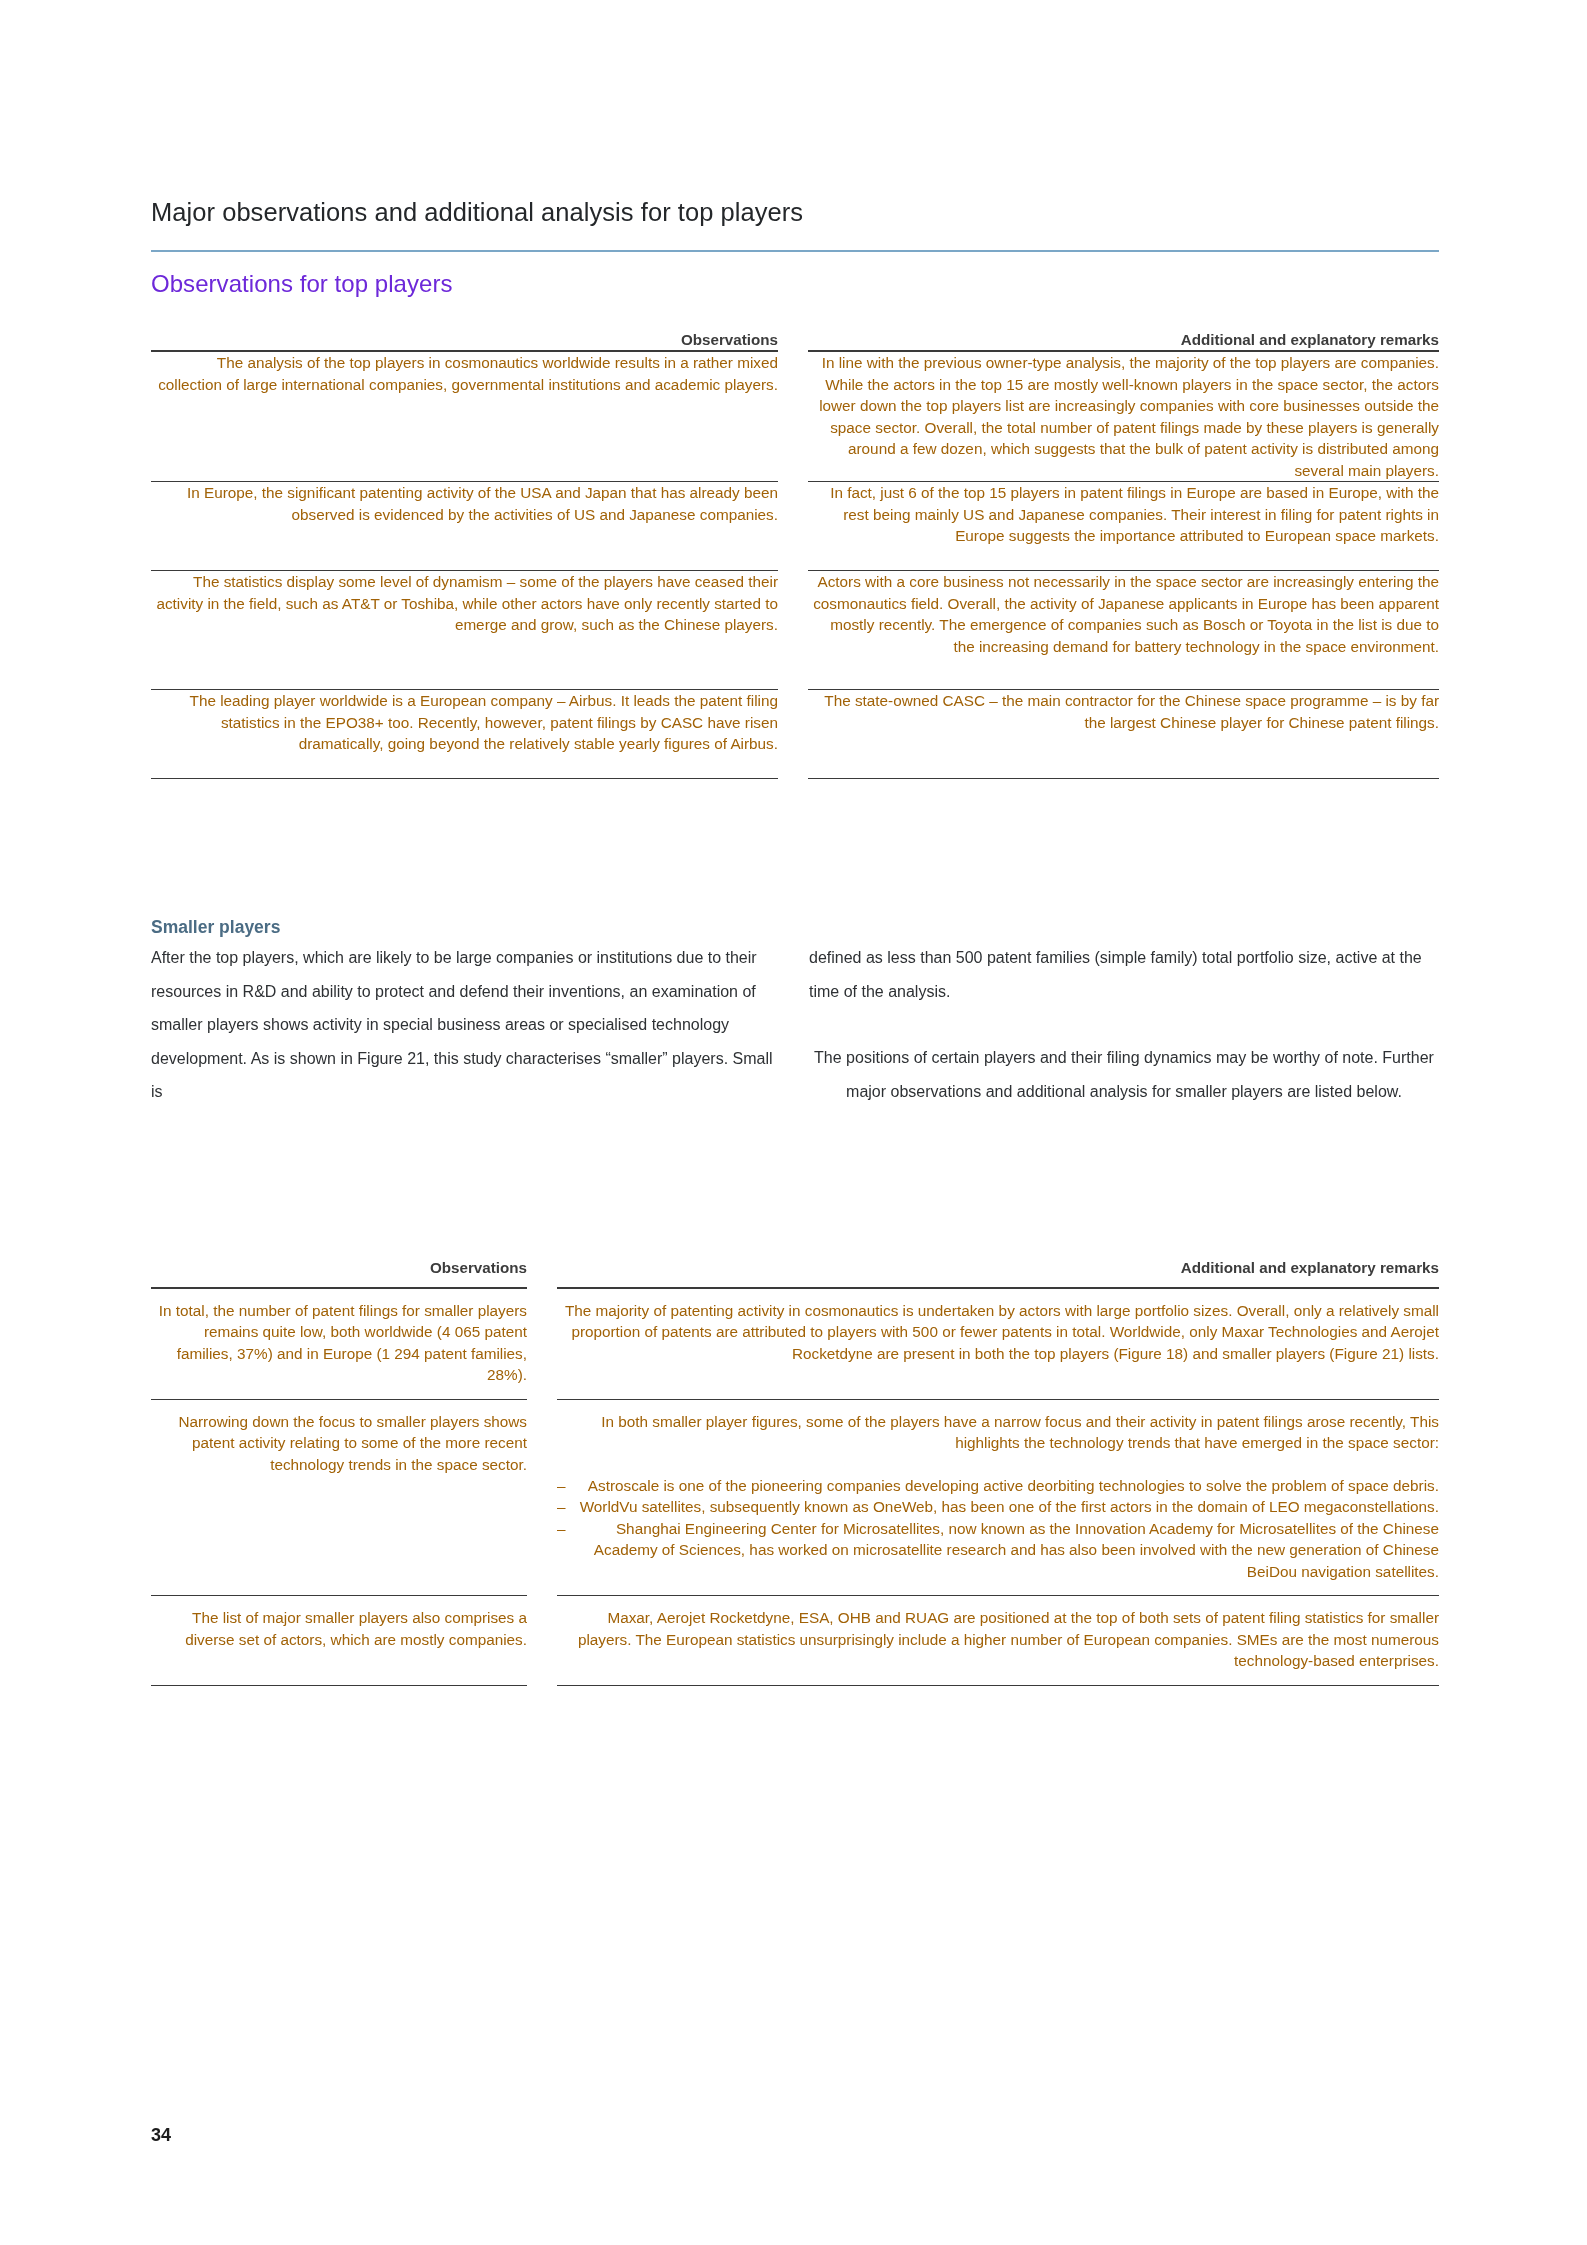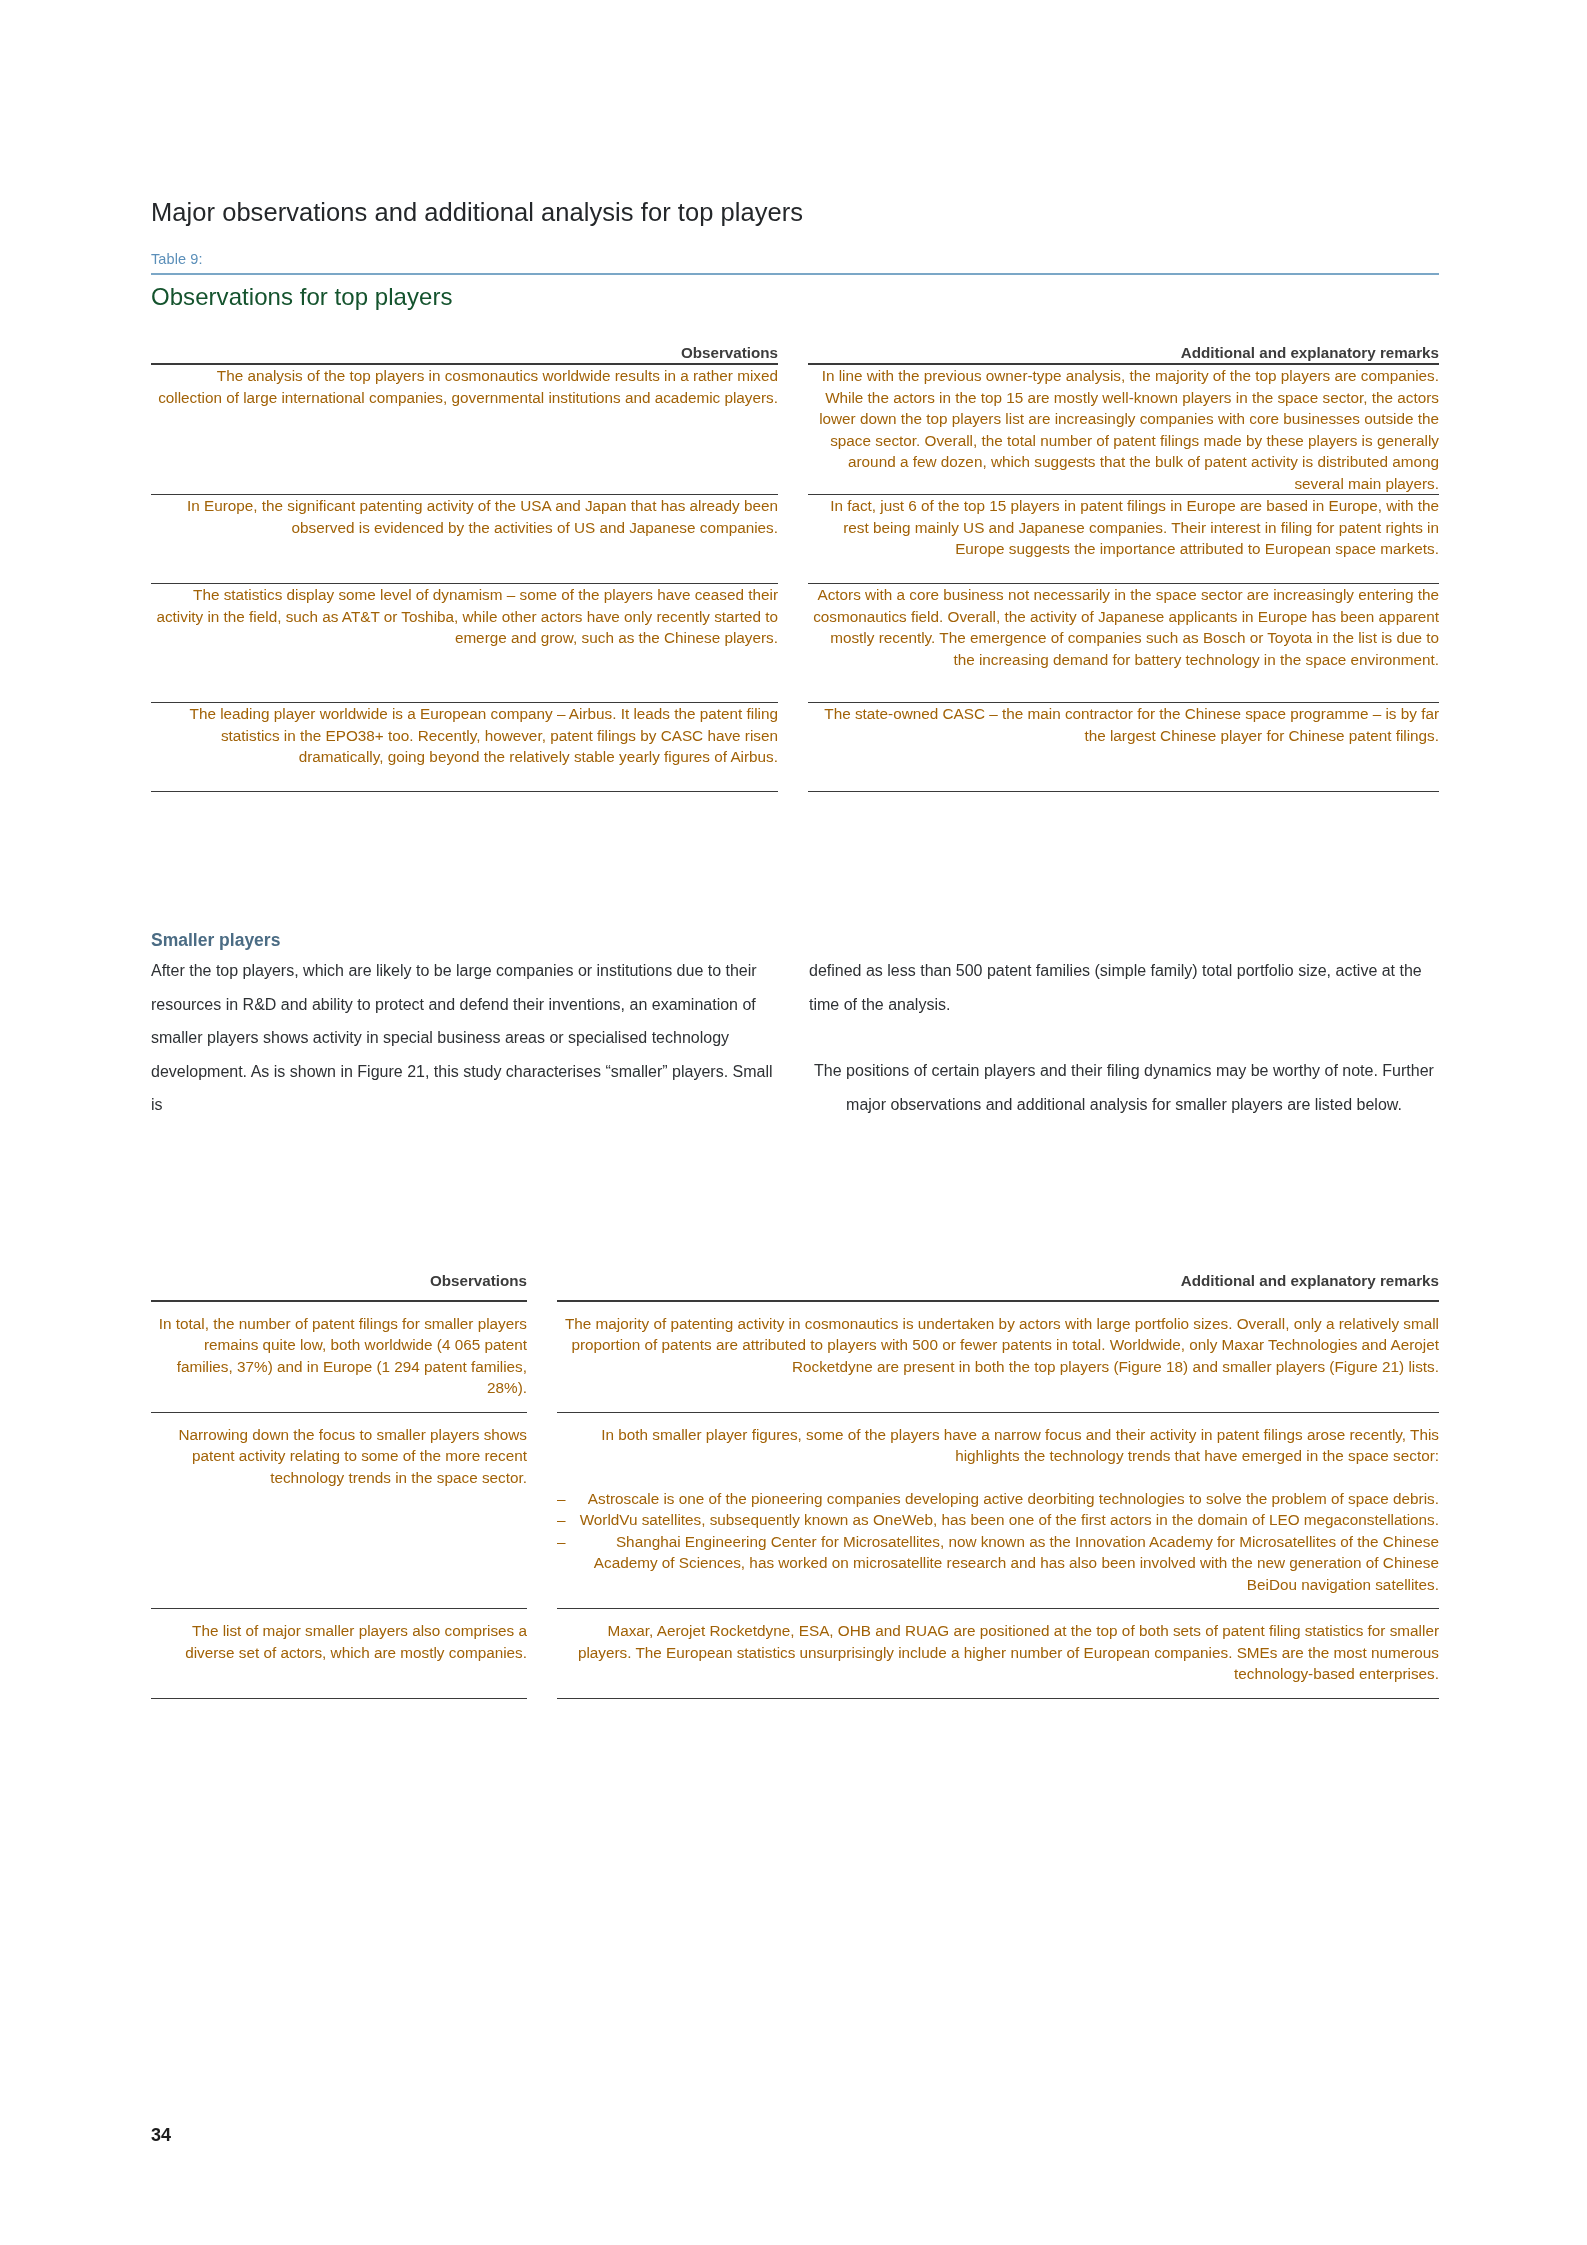--- a/index.html
+++ b/index.html
@@ -49,23 +49,23 @@
     padding-bottom: 5px;
   }
   .caption-rule {
     height: 2px;
     background: #7ba7c7;
     width: 100%;
   }
   .table-title {
     font-size: 24px;
     line-height: 32px;
-    color: #14532d;
+    color: #6d28d9;
     font-weight: 400;
-    padding-top: 6px;
+    padding-top: 16px;
     letter-spacing: 0.05px;
   }
 
   
   .data-table {
     width: 100%;
     border-collapse: collapse;
     table-layout: fixed;
   }
   .data-table th,
@@ -182,21 +182,20 @@
 </head>
 <body>
 
 <div class="page">
 
   <div class="content">
 
     <h1 class="section-heading">Major observations and additional analysis for top players</h1>
 
     <div class="table-caption-block">
-      <div class="table-label">Table 9:</div>
       <div class="caption-rule"></div>
       <div class="table-title">Observations for top players</div>
     </div>
 
     <div style="height:30px"></div>
 
     <table class="data-table" id="table9">
       <colgroup>
         <col style="width:627px">
         <col class="colgap">

